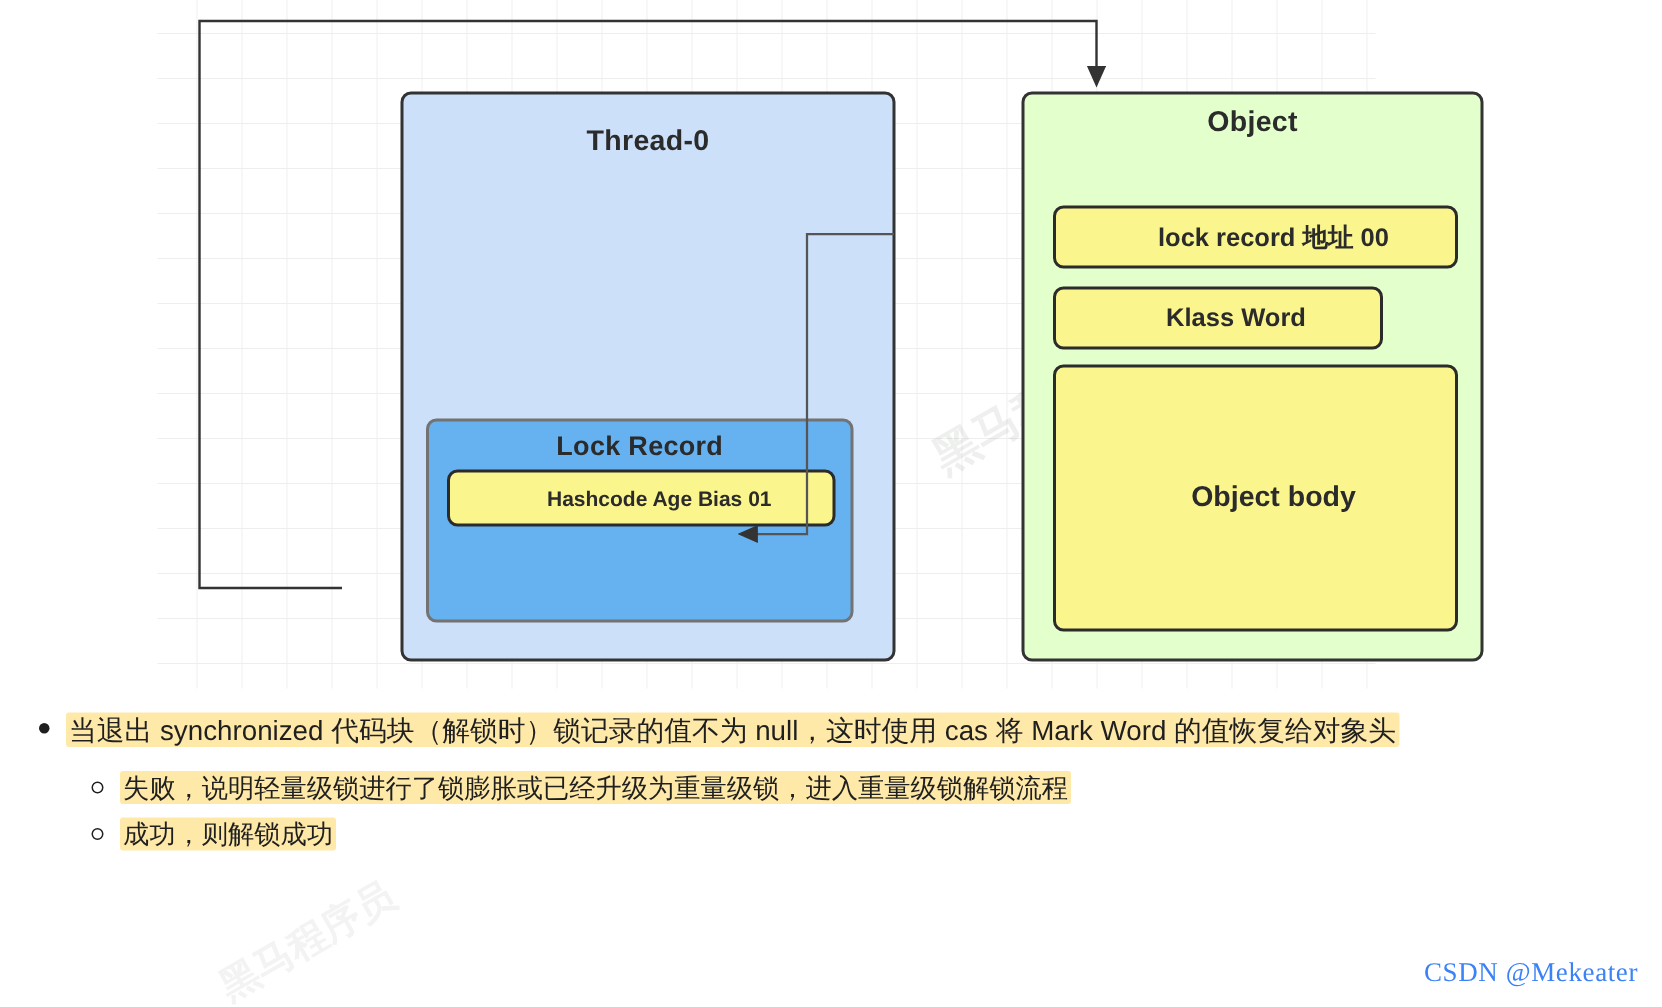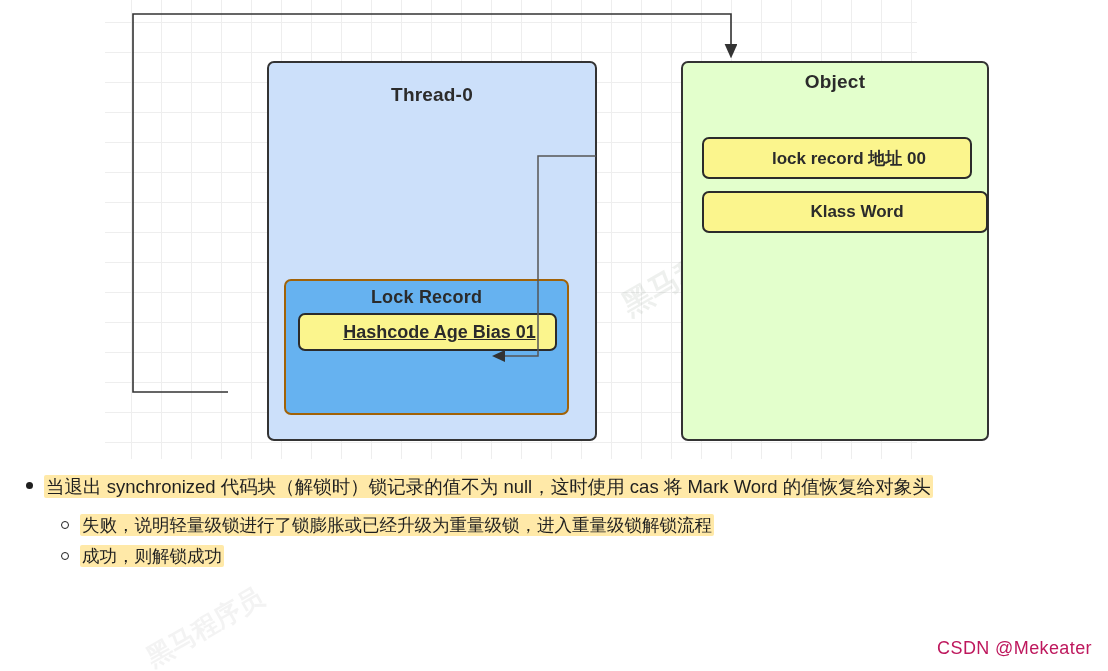--- a/index.html
+++ b/index.html
@@ -70,21 +70,21 @@
   #thread-box .box-title { margin-top: 21px; }
 
   
   #lock-record-box {
     position: absolute;
     left: 15px;
     bottom: 24px;
     width: 285px;
     height: 136px;
     box-sizing: border-box;
-    border: 2px solid #a16207;
+    border: 2px solid #737373;
     border-radius: 7px;
     background: #66b2f0;
   }
   #lock-record-box .box-title {
     font-size: 18px;
     margin-top: 6px;
   }
 
   .yellow-cell {
     box-sizing: border-box;
@@ -98,22 +98,21 @@
     color: #2b2b2b;
     padding-left: 24px;
   }
 
   #lr-cell-0 {
     position: absolute;
     left: 12px;
     top: 32px;
     width: 259px;
     height: 38px;
-    font-size: 18px;
-    text-decoration: underline;
+    font-size: 14px;
   }
   #lr-cell-1 {
     position: absolute;
     left: 12px;
     top: 80px;
     width: 259px;
     height: 40px;
     font-size: 18px;
   }
 
@@ -132,21 +131,21 @@
     left: 19px;
     top: 74px;
     width: 270px;
     height: 42px;
     font-size: 17px;
   }
   #ob-cell-1 {
     position: absolute;
     left: 19px;
     top: 128px;
-    width: 286px;
+    width: 220px;
     height: 42px;
     font-size: 17px;
   }
   #ob-cell-2 {
     position: absolute;
     left: 19px;
     top: 180px;
     width: 270px;
     height: 178px;
     font-size: 19px;
@@ -221,22 +220,23 @@
     border-radius: 50%;
     border: 1.6px solid #1f1f1f;
     background: transparent;
   }
 
   #byline {
     position: absolute;
     right: 16px;
     bottom: 12px;
     font-size: 18px;
-    color: #be185d;
+    color: #3b82f6;
     letter-spacing: .4px;
+    font-family: Liberation Serif, serif;
   }
 </style>
 </head>
 <body>
 
 <div id="diagram-canvas">
 
   <div class="watermark" id="wm-1">黑马程序员</div>
   <div class="watermark" id="wm-2">www.itheima.com</div>
 
@@ -246,20 +246,21 @@
     <div id="lock-record-box">
       <div class="box-title">Lock Record</div>
       <div class="yellow-cell" id="lr-cell-0">Hashcode Age Bias 01</div>
     </div>
   </div>
 
   <div class="box" id="object-box">
     <div class="box-title">Object</div>
     <div class="yellow-cell" id="ob-cell-0">lock record 地址 00</div>
     <div class="yellow-cell" id="ob-cell-1">Klass Word</div>
+    <div class="yellow-cell" id="ob-cell-2">Object body</div>
   </div>
 </div>
 
 <svg id="connectors" viewBox="0 0 1108 671">
   <defs>
     <marker id="arrow" markerWidth="9" markerHeight="9" refX="7.5" refY="4" orient="auto">
       <path d="M0,0 L9,4 L0,8 z" fill="#333333"></path>
     </marker>
   </defs>
 

